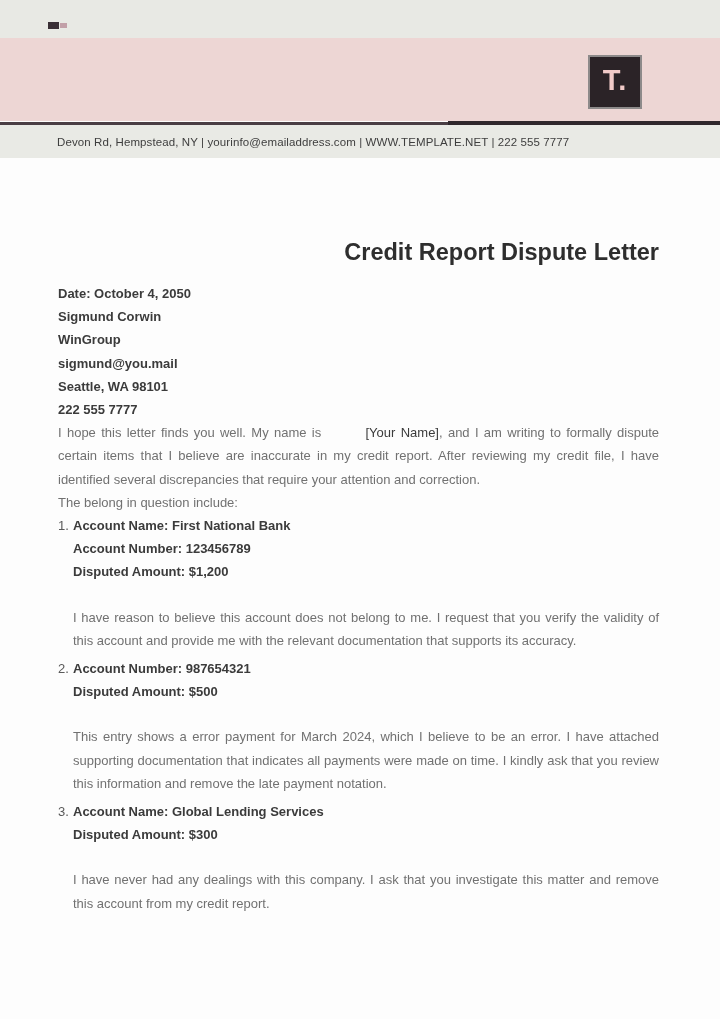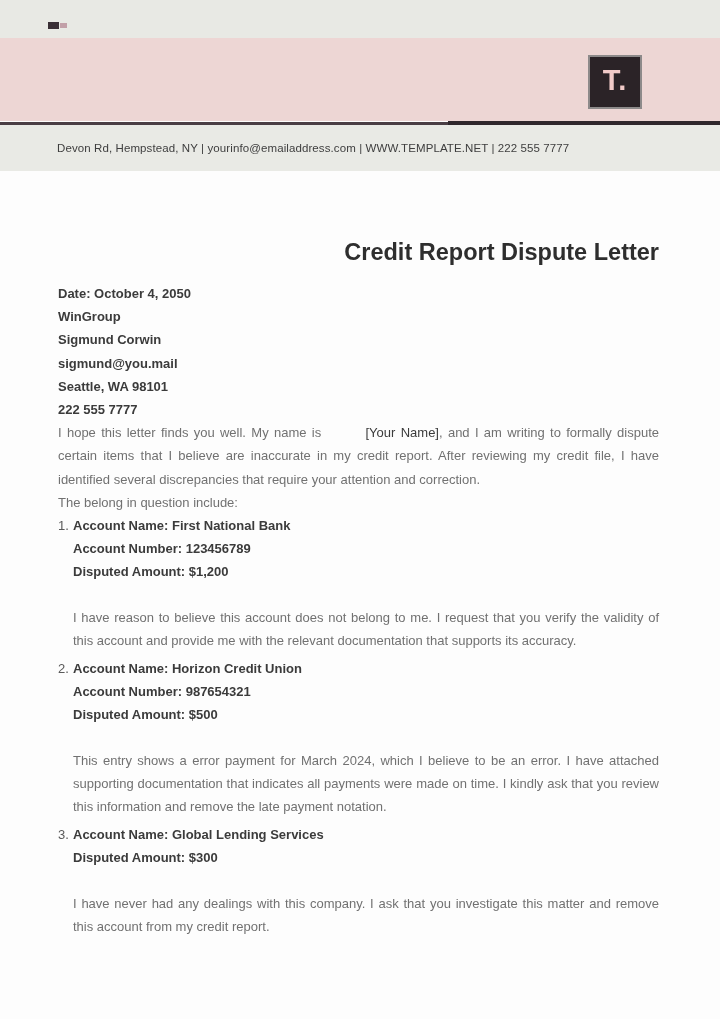--- a/index.html
+++ b/index.html
@@ -19,21 +19,21 @@
   .brand-logo  {
     position: absolute; top: 55px; left: 588px; width: 54px; height: 54px;
     background: #2b2327; border: 2px solid #8d8a8a;
     display: flex; align-items: center; justify-content: center;
     color: #f1cac8; font-size: 29px; font-weight: bold; letter-spacing: 1px;
     padding-bottom: 3px;
   }
   .line-thin   { position: absolute; top: 122px; left: 0; width: 720px; height: 3px; background: #4a3e44; }
   .line-thick  { position: absolute; top: 121px; left: 448px; width: 272px; height: 7.5px; background: #2f272c; }
   .contact-strip {
-    position: absolute; top: 125px; left: 0; width: 720px; height: 46px;
+    position: absolute; top: 125px; left: 0; width: 720px; height: 33px;
     background: #e9eae5; display: flex; align-items: center;
     padding-left: 57px; font-size: 11.5px; color: #3e3e3e; letter-spacing: 0.1px;
   }
 
   
   .letter {
     position: absolute; top: 171px; left: 0; width: 720px;
     padding: 0 61px 0 58px;
     font-size: 13px; line-height: 23.2px; color: #717171;
   }
@@ -69,43 +69,42 @@
   <div class="line-thick"></div>
   <div class="contact-strip">
     <span>Devon Rd, Hempstead, NY | yourinfo@emailaddress.com | WWW.TEMPLATE.NET | 222 555 7777</span>
   </div>
 
   <div class="letter">
 
     <div class="doc-title">Credit Report Dispute Letter</div>
 
     <div class="info-line">Date: October 4, 2050</div>
+    <div class="info-line">Sigmund Corwin</div>
     <div class="info-line">WinGroup</div>
-    <div class="info-line">Sigmund Corwin</div>
     <div class="info-line">sigmund@you.mail</div>
     <div class="info-line">Seattle, WA 98101</div>
     <div class="info-line">222 555 7777</div>
 
 
     <div class="para"><span>I hope this letter finds you well. My name is </span><span class="bold-inline">[Your Name]</span><span>, and I am writing to formally dispute certain items that I believe are inaccurate in my credit report. After reviewing my credit file, I have identified several discrepancies that require your attention and correction.</span></div>
 
     <div>The belong in question include:</div>
 
     <div class="item">
       <span class="item-num">1.</span>
       <div class="item-line">Account Name: First National Bank</div>
       <div class="item-line">Account Number: 123456789</div>
       <div class="item-line">Disputed Amount: $1,200</div>
       <div class="spacer"></div>
       <div class="item-para"><span>I have reason to believe this account does not belong to me. I request that you verify the validity of this account and provide me with the relevant documentation that supports its accuracy.</span><span class="bold-inline"></span><span></span></div>
     </div>
 
     <div class="item">
       <span class="item-num">2.</span>
-      <div class="item-line">Account Name: Horizon Credit Union</div>
       <div class="item-line">Account Number: 987654321</div>
       <div class="item-line">Disputed Amount: $500</div>
       <div class="spacer"></div>
       <div class="item-para"><span>This entry shows a error payment for </span><span class="bold-inline">March 2024</span><span>, which I believe to be an error. I have attached supporting documentation that indicates all payments were made on time. I kindly ask that you review this information and remove the late payment notation.</span></div>
     </div>
 
     <div class="item">
       <span class="item-num">3.</span>
       <div class="item-line">Account Name: Global Lending Services</div>
       <div class="item-line">Disputed Amount: $300</div>

